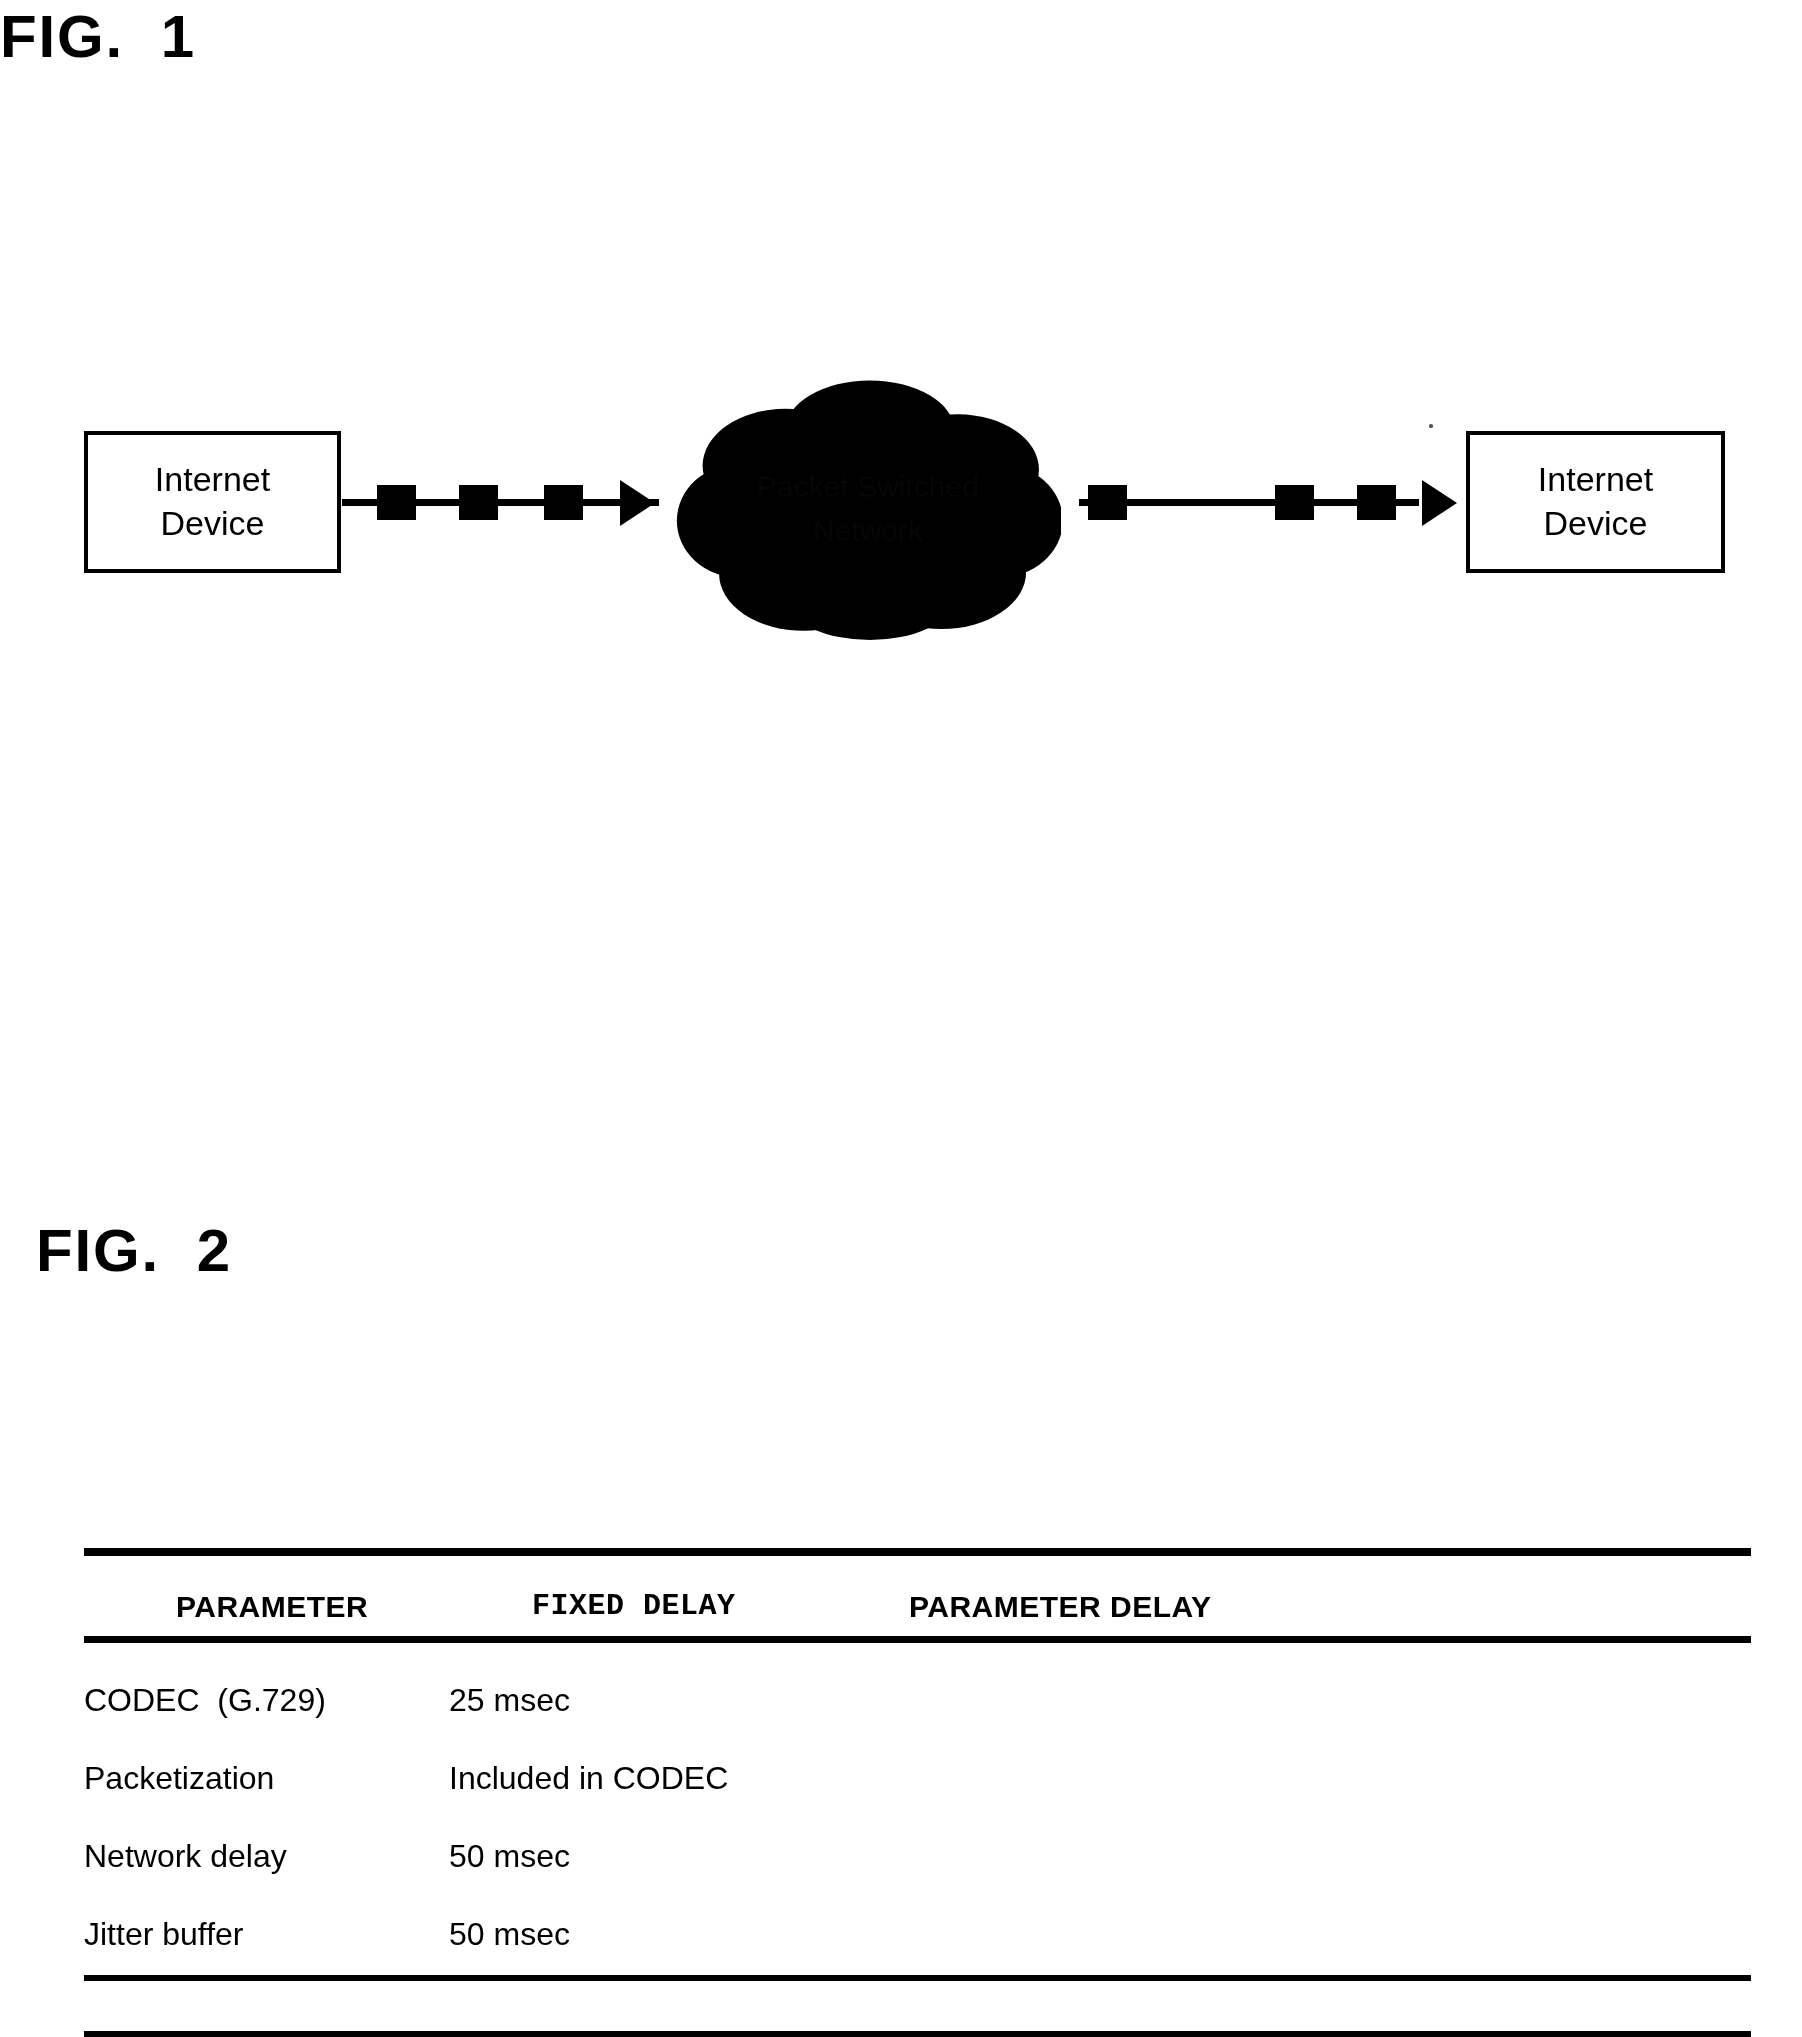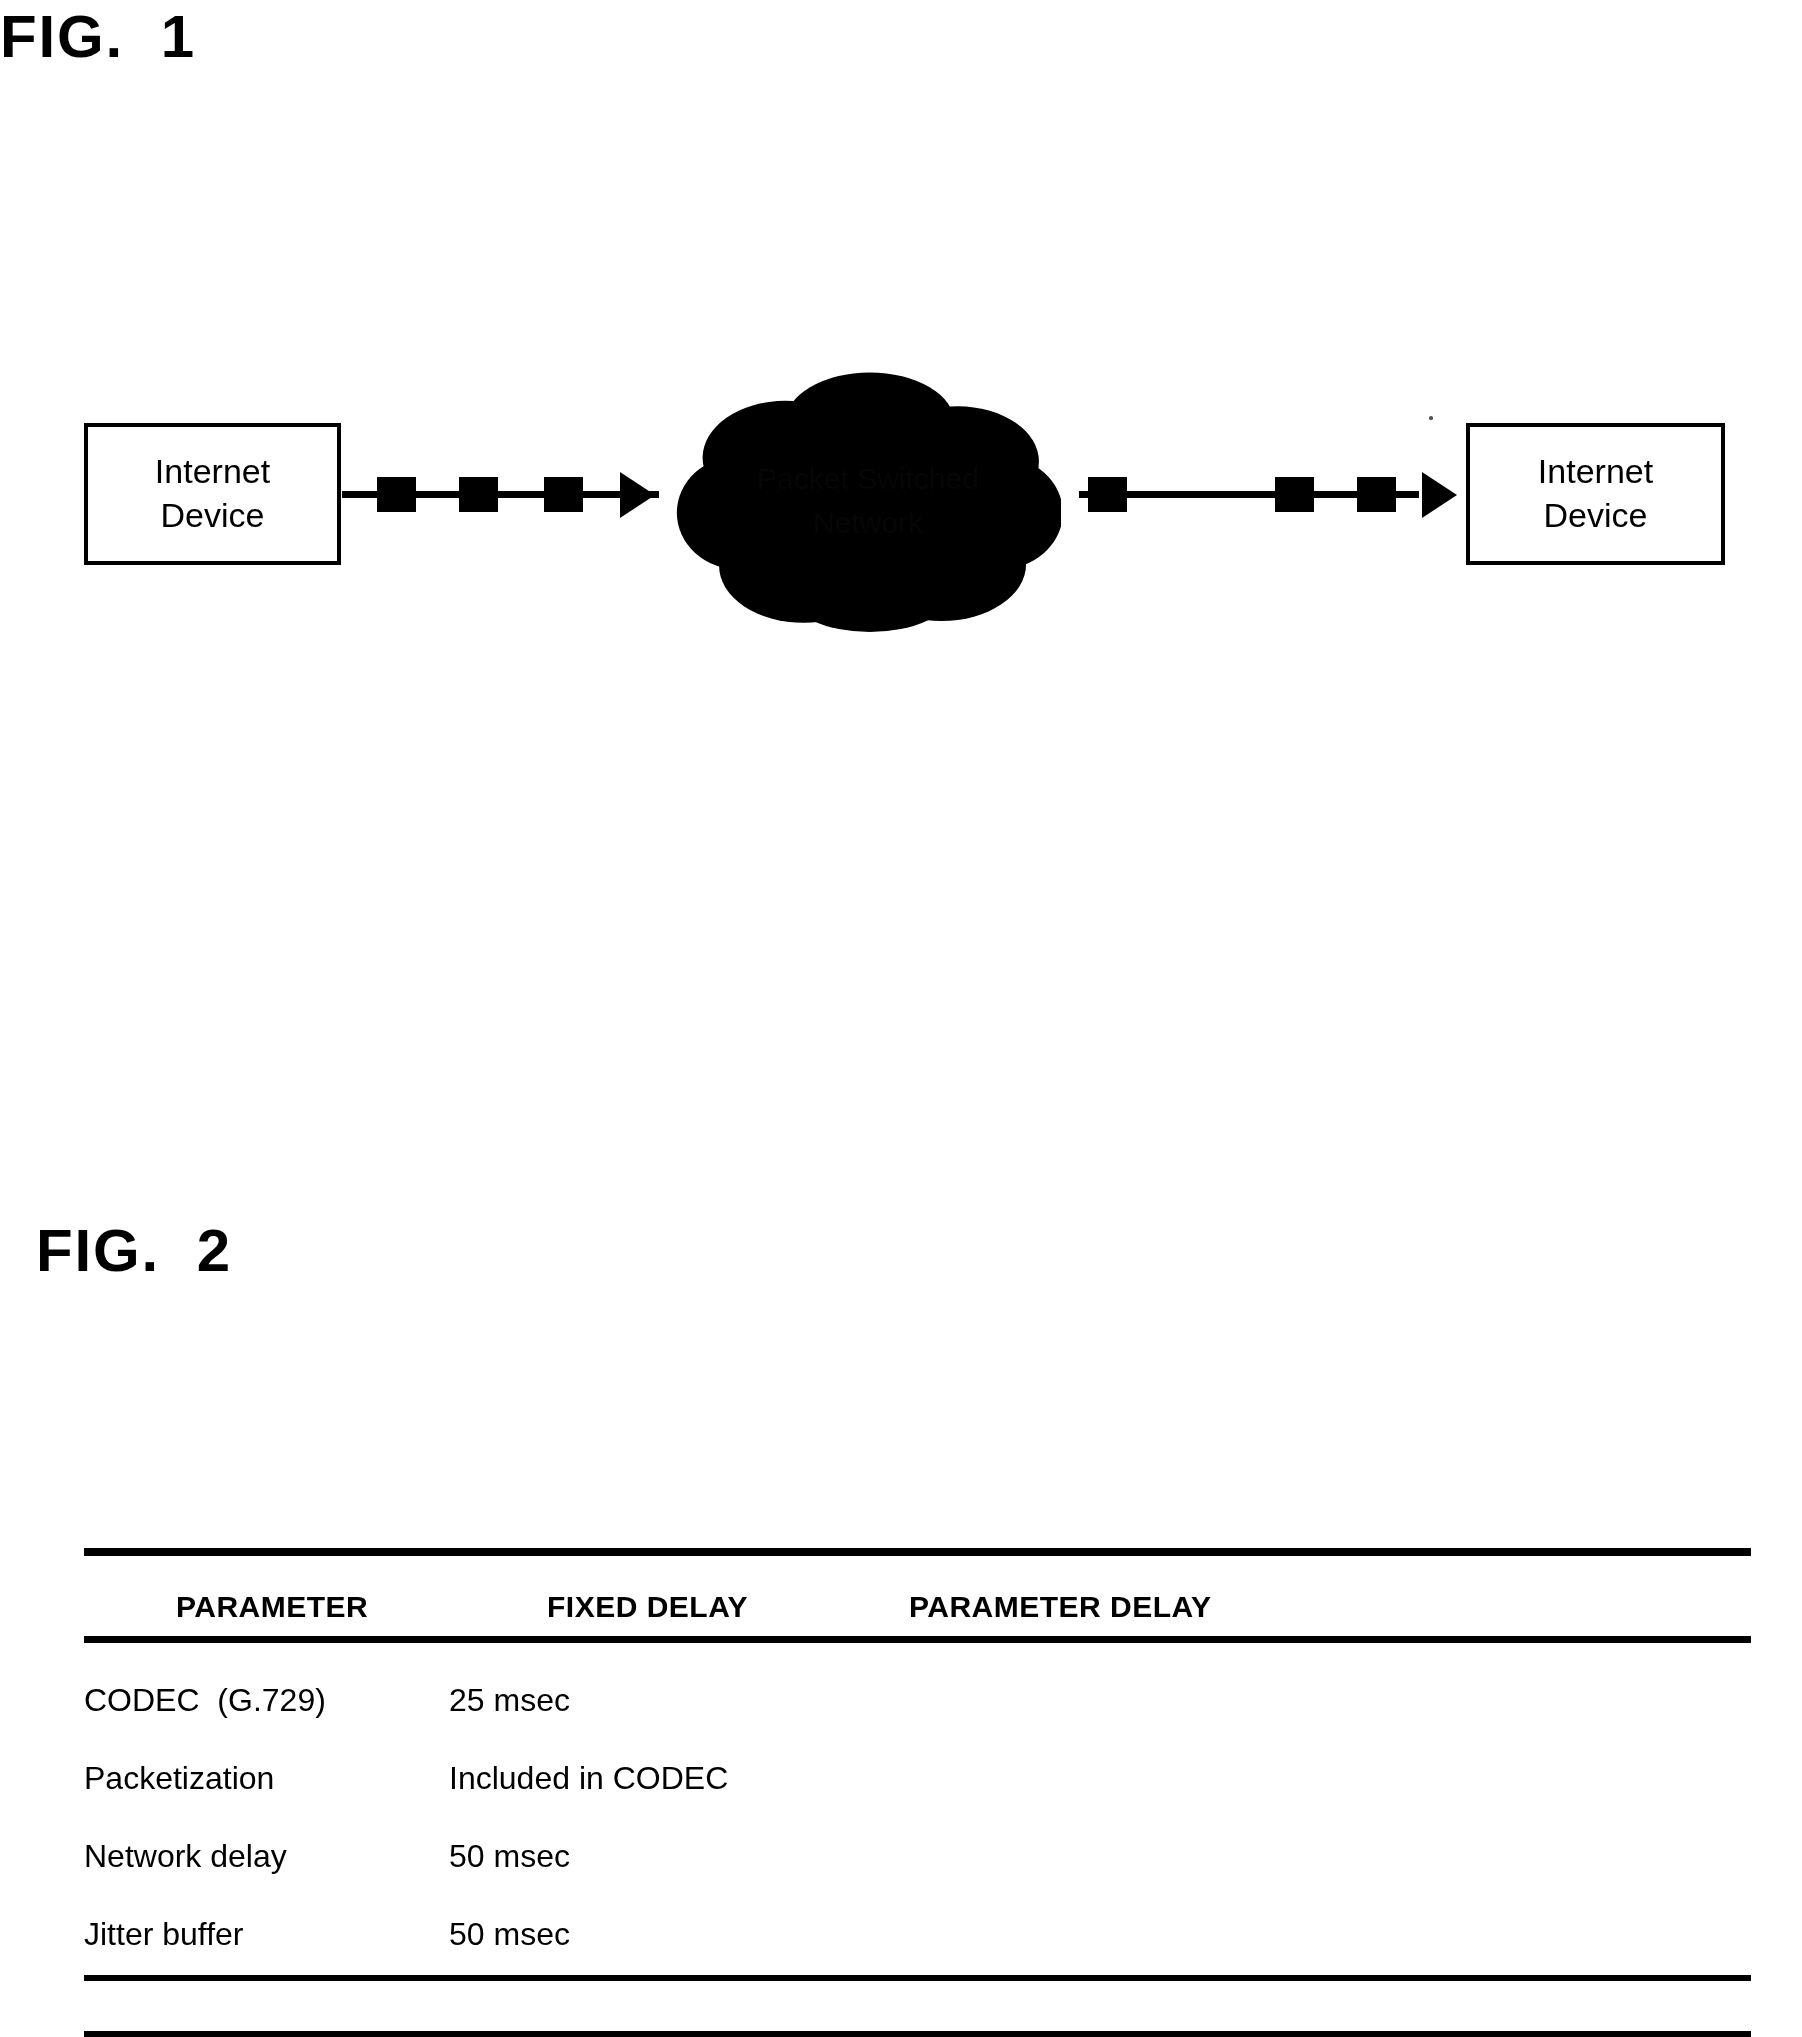--- a/index.html
+++ b/index.html
@@ -31,21 +31,21 @@
     line-height: 1;
     white-space: pre;
   }
   #fig1-title { top: 7.3px; }
   #fig2-title { top: 1221px; padding-left: 36px; }
 
   
   #fig1-diagram {
     position: absolute;
     left: 0;
-    top: 8px;
+    top: 16px;
     width: 1573px;
     height: 1139px;
     padding-left: 44px;
   }
 
   .device-box {
     position: absolute;
     border: 4.6px solid #000;
     background: #fff;
     box-sizing: border-box;
@@ -158,21 +158,21 @@
   .cell.c0 { left: 0px; }
   .cell.c1 { left: 365px; }
   .cell.c2 { left: 725px; }
 
   .trow.header .cell {
     font-weight: bold;
     font-size: 30px;
     letter-spacing: 0.5px;
   }
   .trow.header .cell.c0 { left: 92px; }
-  .trow.header .cell.c1 { left: 463px; }
+  .trow.header .cell.c1 { left: 448px; font-family: Liberation Mono, monospace; }
   .trow.header .cell.c2 { left: 825px; }
 
   .trow.total .cell { font-weight: bold; }
 
   .spacer-8  { height: 7.3px; }
   .spacer-14 { height: 13px; }
   .spacer-54 { height: 50px; }
 
   .stray-dot {
     position: absolute;

